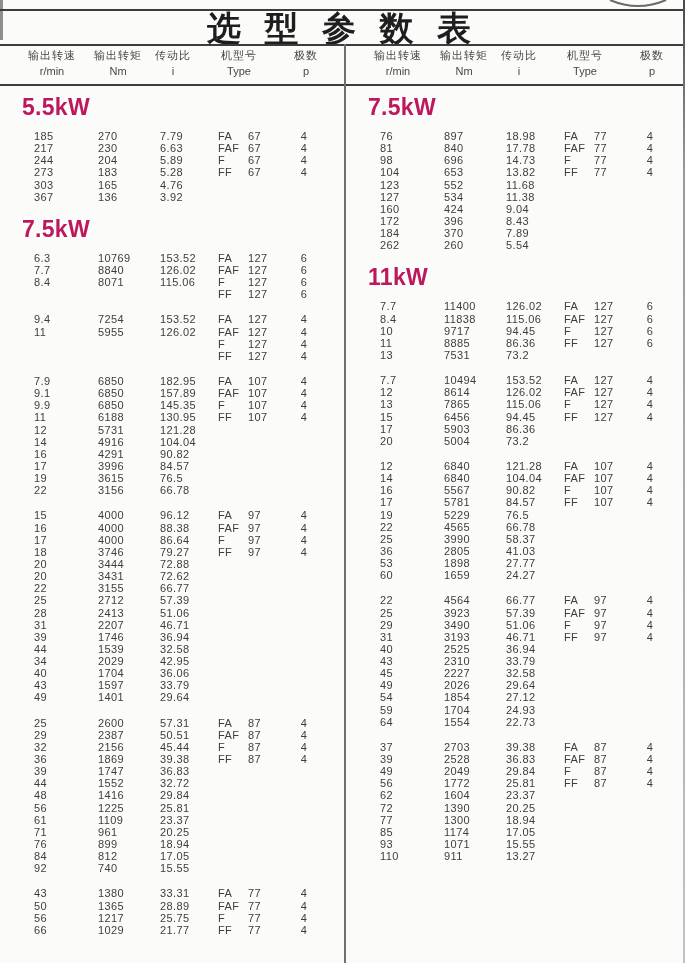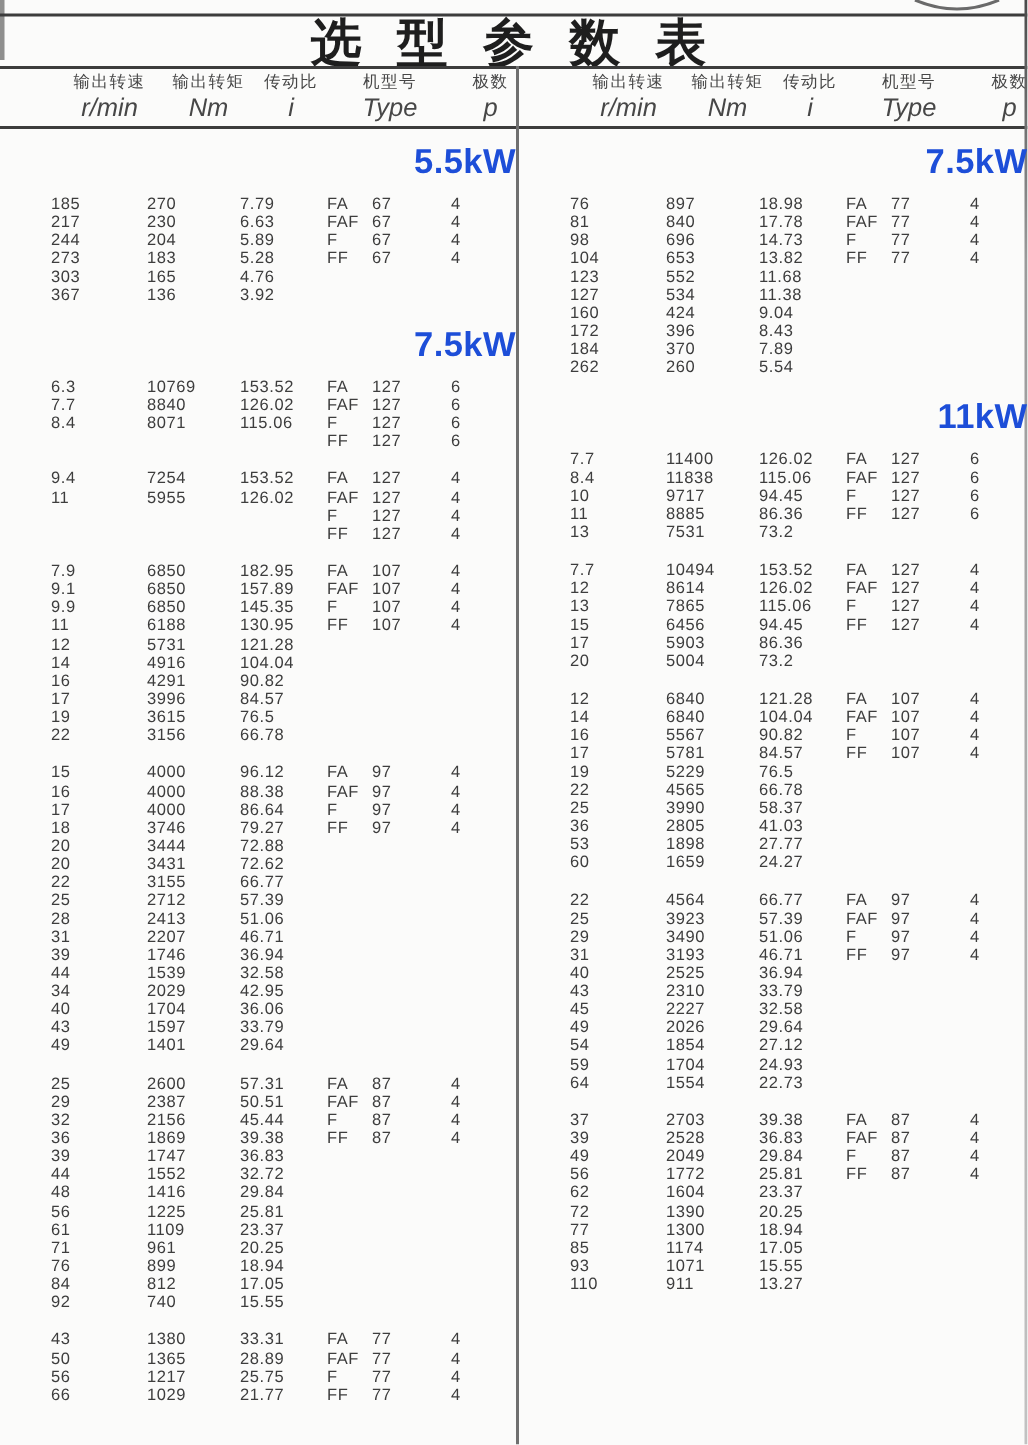--- a/index.html
+++ b/index.html
@@ -18,34 +18,34 @@
     background:linear-gradient(#4a4a4a,#9a9a9a 18%,#c2c2c2);}
   .edge-left{position:absolute;left:0;top:0;width:3px;height:40px;background:#555;opacity:.65;}
   .curl{position:absolute;top:0;left:608px;width:60px;height:10px;}
   .curl svg{display:block;}
 
   .page-title{
     position:absolute;top:6px;left:0;right:0;text-align:center;
     font-size:34px;font-weight:700;letter-spacing:7px;color:#1e1e1e;white-space:pre;
   }
 
-  .header-zone{position:absolute;top:47px;height:36px;margin-left:21px;}
+  .header-zone{position:absolute;top:47px;height:36px;}
   .header-zone.left{left:0;width:344px;}
   .header-zone.right{left:346px;width:339px;}
   .hrow{display:grid;grid-template-columns:76px 56px 54px 78px 56px;padding-left:14px;text-align:center;}
   .hrow.zh{font-size:11px;letter-spacing:1px;color:#474747;line-height:17px;}
-  .hrow.unit{font-size:17px;color:#474747;line-height:15px;font-style:italic;}
+  .hrow.unit{font-size:11px;color:#474747;line-height:15px;}
 
   .half{position:absolute;top:86px;bottom:0;overflow:hidden;}
   .half.left{left:0;width:344px;}
   .half.right{left:346px;width:339px;}
 
   .power-heading{
-    font-size:23px;font-weight:800;color:#1d4ed8;
-    margin:8px 0 9px 22px;letter-spacing:.3px;line-height:27px;text-align:right;
+    font-size:23px;font-weight:800;color:#be185d;
+    margin:8px 0 9px 22px;letter-spacing:.3px;line-height:27px;
   }
   .block{margin:0 0 13px 0;}
   .row{
     display:grid;grid-template-columns:64px 62px 58px 30px 36px 40px;
     padding-left:34px;height:12.15px;line-height:12.15px;
     font-size:11px;letter-spacing:.4px;color:#3d3d3d;
   }
   .row .c5{text-align:center;}
 </style>
 </head>

